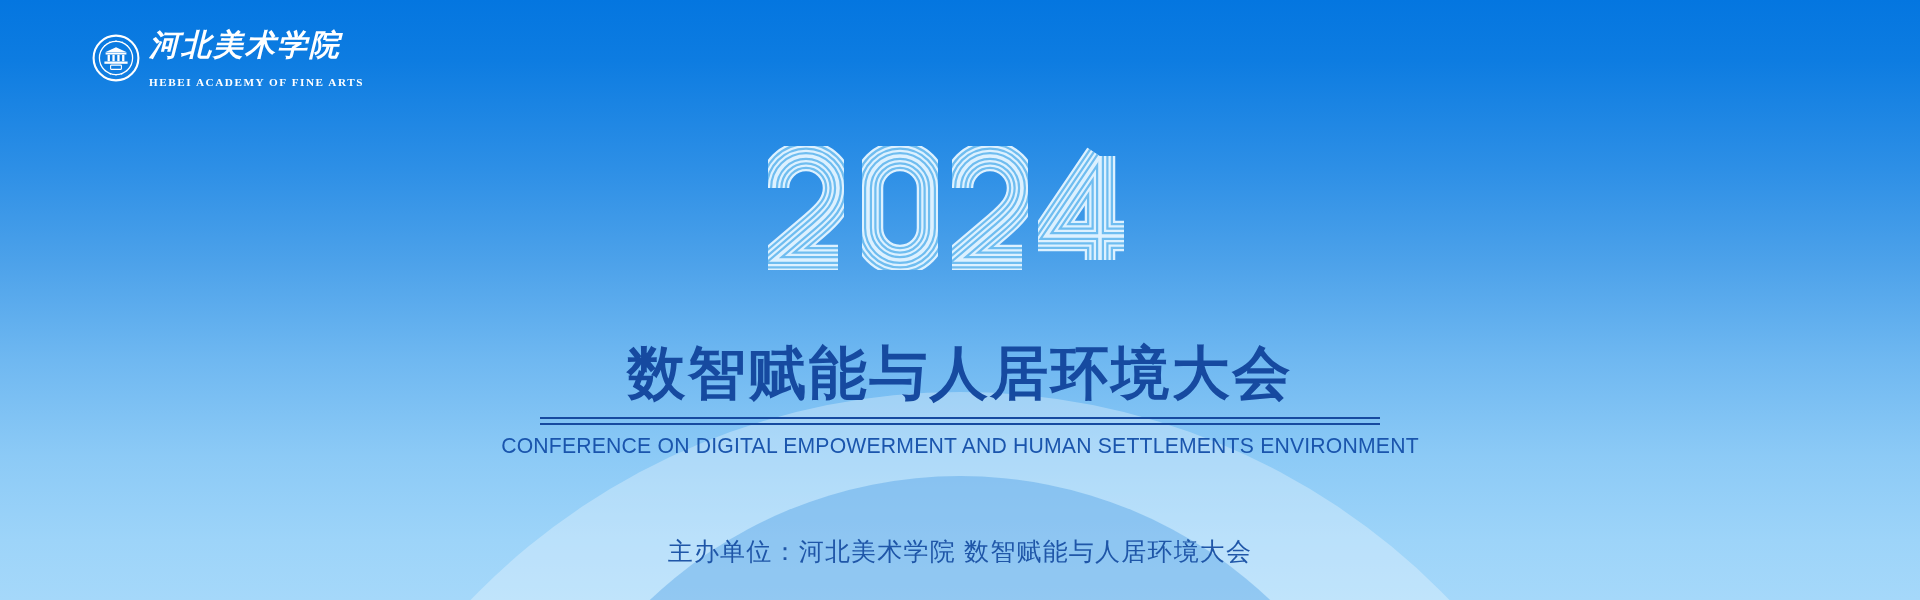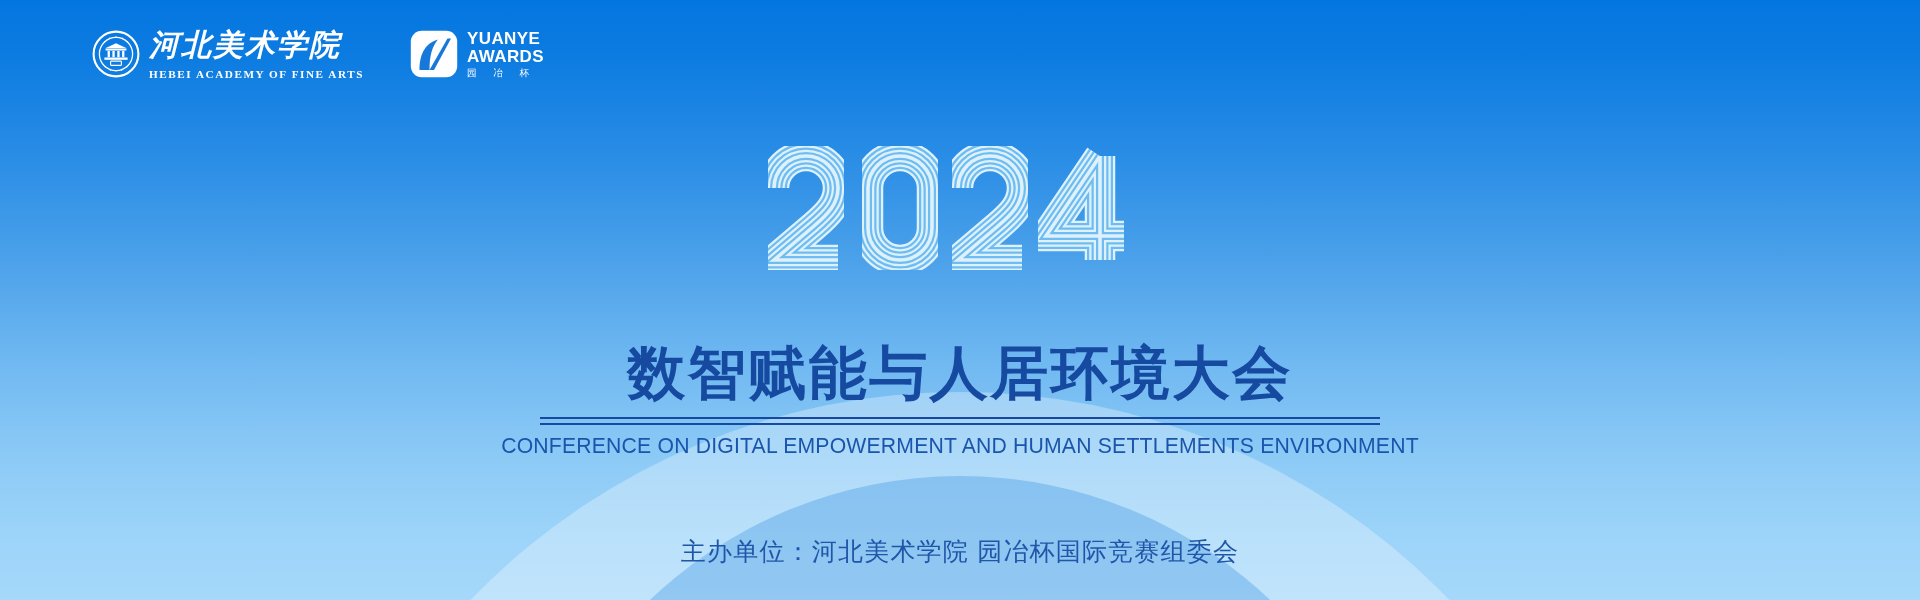--- a/index.html
+++ b/index.html
@@ -56,21 +56,21 @@
   .seal { width:48px; height:48px; flex:none; }
   .hebei-text { display:flex; flex-direction:column; justify-content:center; }
   .hebei-cn { height:34px; }
   .hebei-en {
     font-family:"Liberation Serif","DejaVu Serif",serif;
     font-weight:bold;
     font-size:11.2px;
     letter-spacing:1.55px;
     color:#ffffff;
     white-space:nowrap;
-    margin-top:6px;
+    margin-top:14px;
     text-align:left;
   }
 
   .logo-yuanye { display:flex; align-items:center; gap:9px; }
   .yuanye-mark { width:48px; height:48px; flex:none; }
   .yuanye-text { display:flex; flex-direction:column; line-height:1; }
   .yuanye-l1, .yuanye-l2 {
     color:#ffffff;
     font-weight:bold;
     font-size:17px;
@@ -189,38 +189,20 @@
       <span class="hebei-text">
         <span class="hebei-cn">
           <svg viewBox="0 0 214 34" height="34" width="214" xmlns="http://www.w3.org/2000/svg">
             <text x="0" y="27" font-family="Liberation Serif, DejaVu Serif, serif" font-size="30" font-style="italic" font-weight="bold" letter-spacing="2" fill="#ffffff">河北美术学院</text>
           </svg>
         </span>
         <span class="hebei-en">HEBEI ACADEMY OF FINE ARTS</span>
       </span>
     </div>
 
-    <div class="logo-yuanye">
-      <span class="yuanye-mark">
-        <svg viewBox="0 0 48 48" xmlns="http://www.w3.org/2000/svg">
-          <rect x="0.8" y="0.8" width="46.4" height="46.4" rx="11" fill="#ffffff"></rect>
-          <path d="M9.5 40 C9.5 22 17 12.5 28 9.5 C22.5 16 19.5 25 19.5 40 Z" fill="#1678d8"></path>
-          <path d="M41 8.5 L24 40 L19.5 40 L37.5 8.5 Z" fill="#1678d8"></path>
-        </svg>
-      </span>
-      <span class="yuanye-text">
-        <span class="yuanye-l1">YUANYE</span>
-        <span class="yuanye-l2">AWARDS</span>
-        <span class="yuanye-cn">
-          <span>园</span>
-          <span>冶</span>
-          <span>杯</span>
-        </span>
-      </span>
-    </div>
 
   </div>
 
   <div id="year-wrap">
     <svg viewBox="0 0 400 150" xmlns="http://www.w3.org/2000/svg" aria-hidden="true">
       <defs>
 
         <pattern id="stripes" width="4" height="8.6" patternUnits="userSpaceOnUse">
           <rect width="4" height="8.6" fill="#9fd2f6"></rect>
           <rect width="4" height="5.2" y="0" fill="#ddf1ff"></rect>
@@ -360,15 +342,15 @@
 
   <div id="title-block">
     <div id="main-title">数智赋能与人居环境大会</div>
     <div id="rule-group">
       <div class="rule"></div>
       <div class="rule"></div>
     </div>
     <div id="sub-title">CONFERENCE ON DIGITAL EMPOWERMENT AND HUMAN SETTLEMENTS ENVIRONMENT</div>
   </div>
 
-  <div id="organizer">主办单位：河北美术学院  园冶杯国际竞赛组委会</div>
+  <div id="organizer">主办单位：河北美术学院  数智赋能与人居环境大会</div>
 
 </div>
 
 </body></html>

